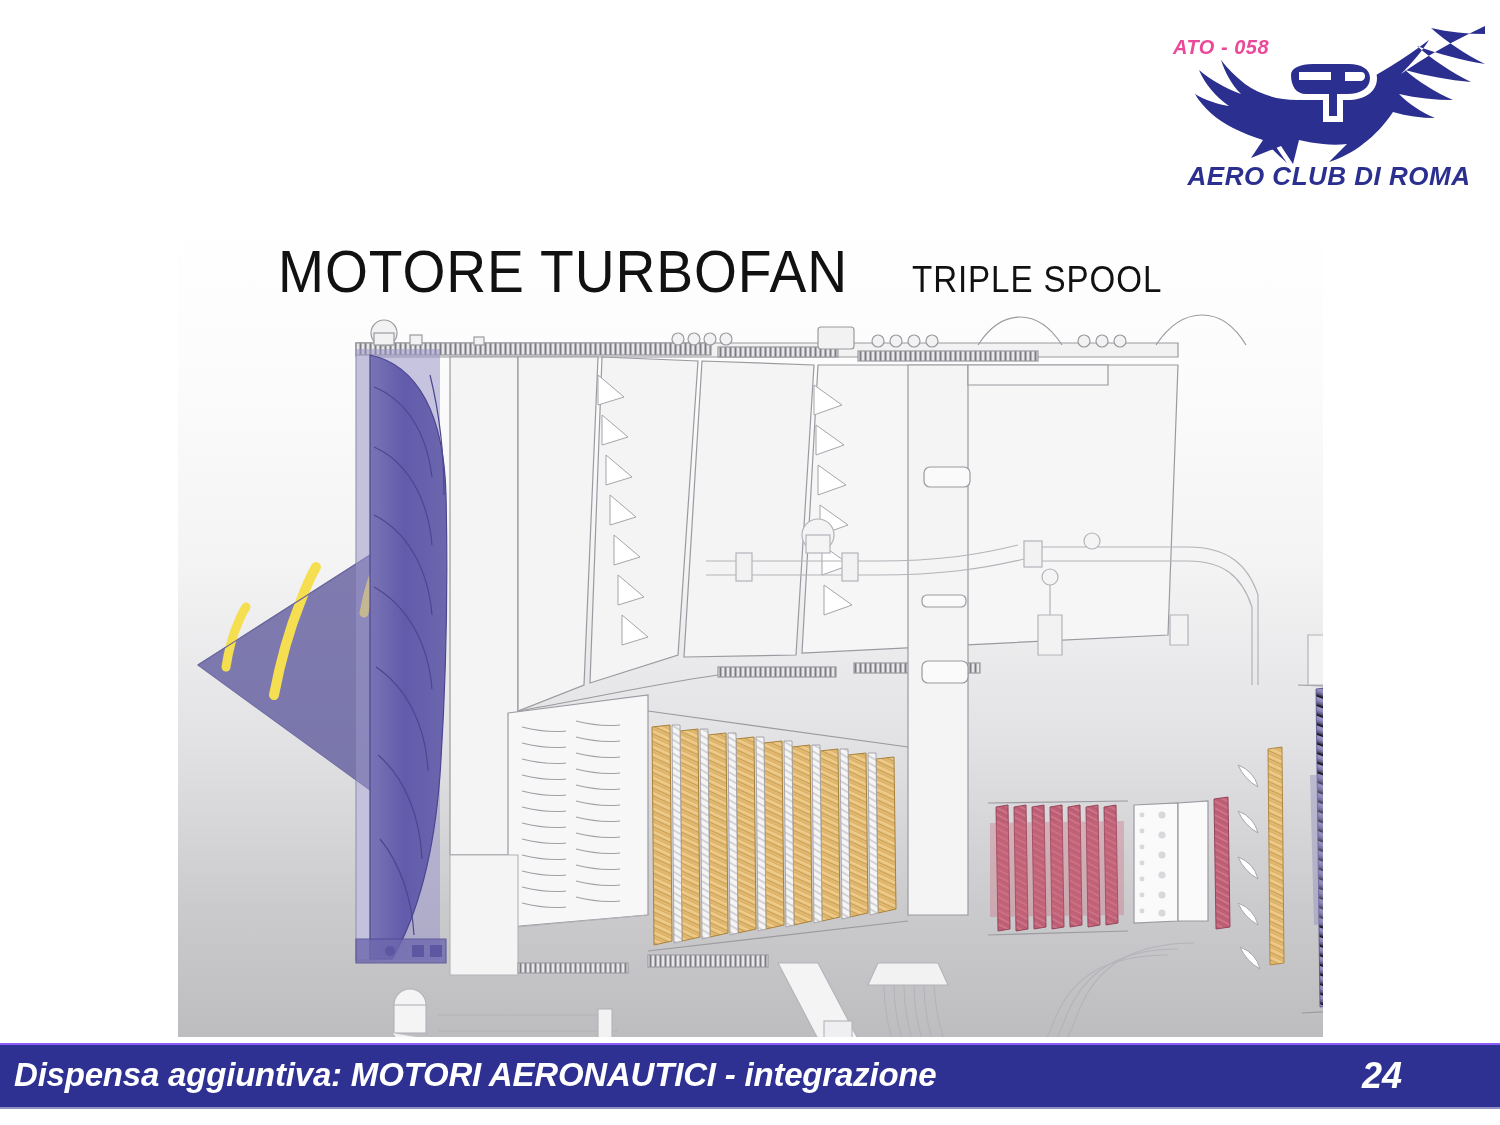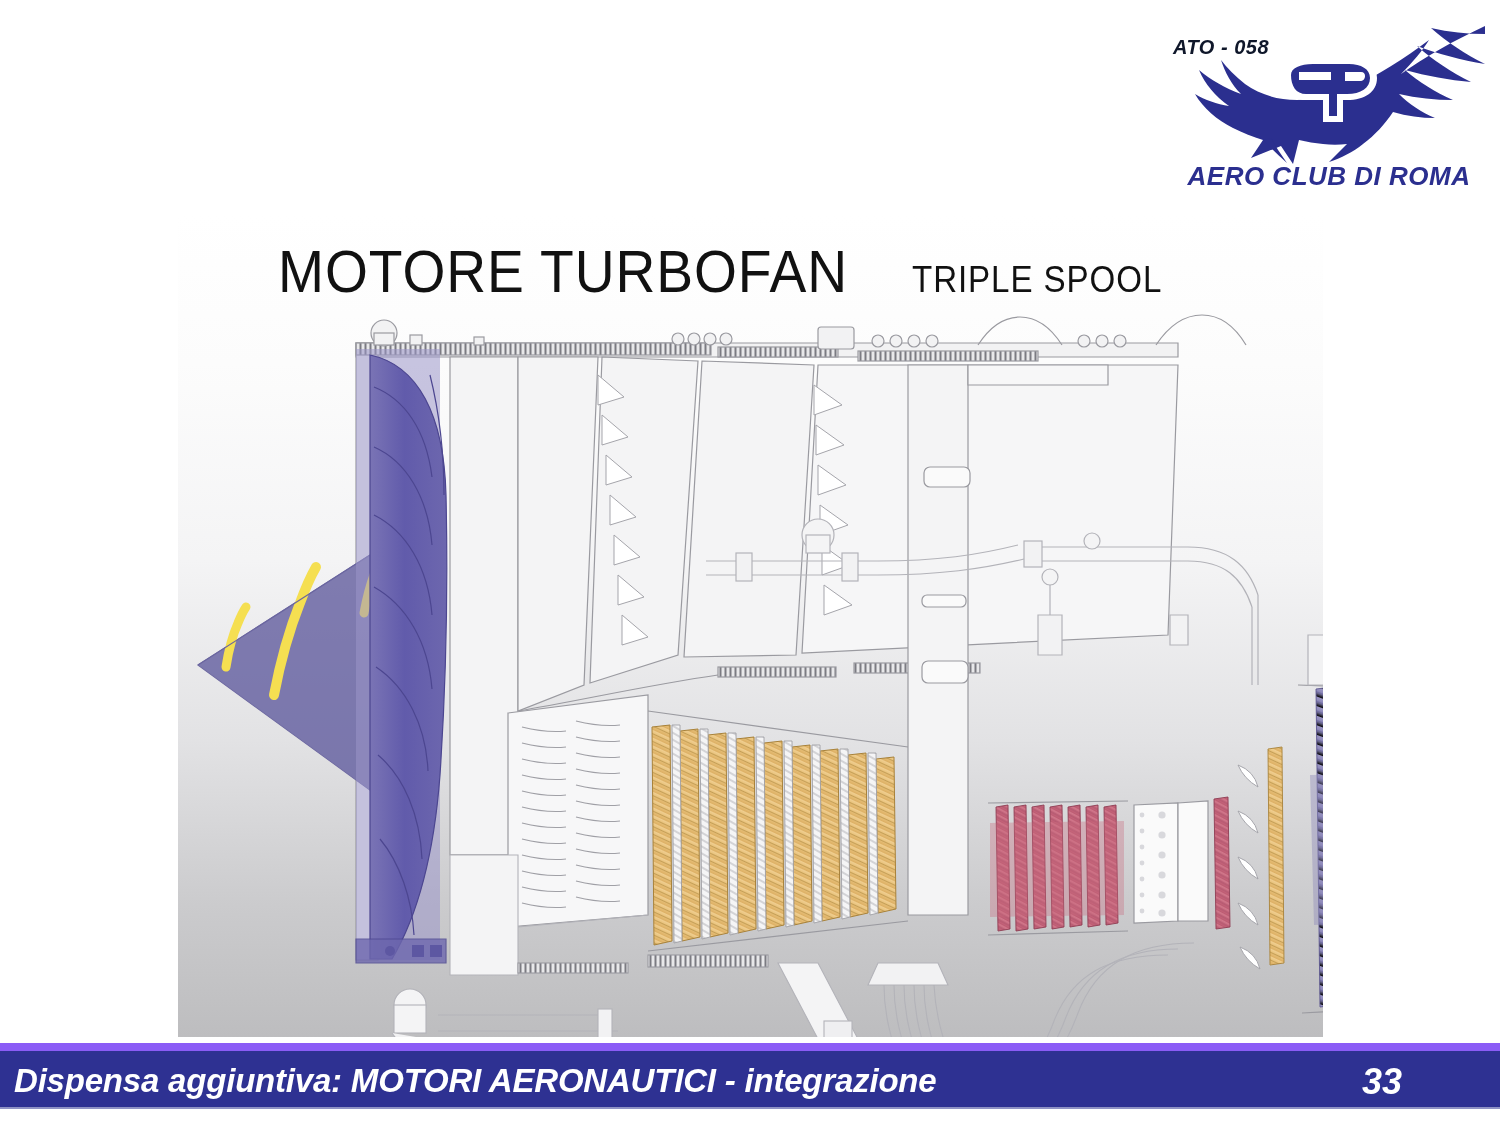--- a/index.html
+++ b/index.html
@@ -23,21 +23,21 @@
     width: 335px;
     height: 195px;
   }
   #ato-code {
     position: absolute;
     left: 18px;
     top: 18px;
     font-size: 20px;
     font-weight: bold;
     font-style: italic;
-    color: #0f172a;
+    color: #ec4899;
     letter-spacing: 0.5px;
     font-family: "Liberation Sans", sans-serif;
   }
   #eagle-svg {
     position: absolute;
     left: 0px;
     top: 0px;
   }
   #club-name {
     position: absolute;
@@ -100,21 +100,21 @@
   }
 
   
   #footer-bar {
     position: absolute;
     left: 0;
     top: 1043px;
     width: 1500px;
     height: 66px;
     background: #2e3192;
-    border-top: 8px solid #8b5cf6;
+    border-top: 2px solid #8b5cf6;
     border-bottom: 2px solid #8f92c4;
     box-sizing: border-box;
   }
   #footer-text {
     position: absolute;
     left: 14px;
     top: 11px;
     font-size: 33px;
     font-weight: bold;
     font-style: italic;
@@ -596,14 +596,14 @@
         <circle cx="872" cy="362" r="8" fill="#f4f4f5"></circle>
         <path d="M 1130 420 L 1150 420 L 1150 470 L 1130 470 Z" fill="#f2f2f3"></path>
       </g>
 
     </g>
   </svg>
 </div>
 
 <div id="footer-bar">
   <div id="footer-text">Dispensa aggiuntiva: MOTORI AERONAUTICI - integrazione</div>
-  <div id="footer-page">33</div>
+  <div id="footer-page">24</div>
 </div>
 
 </body></html>

